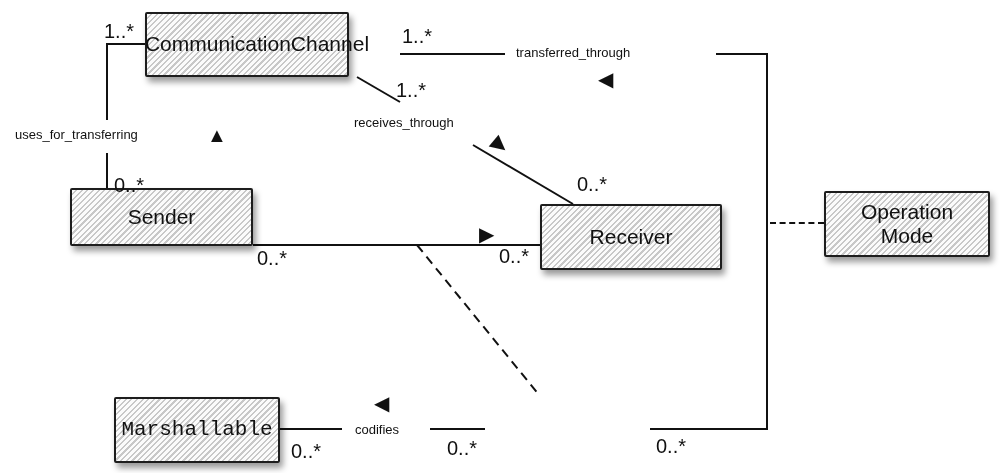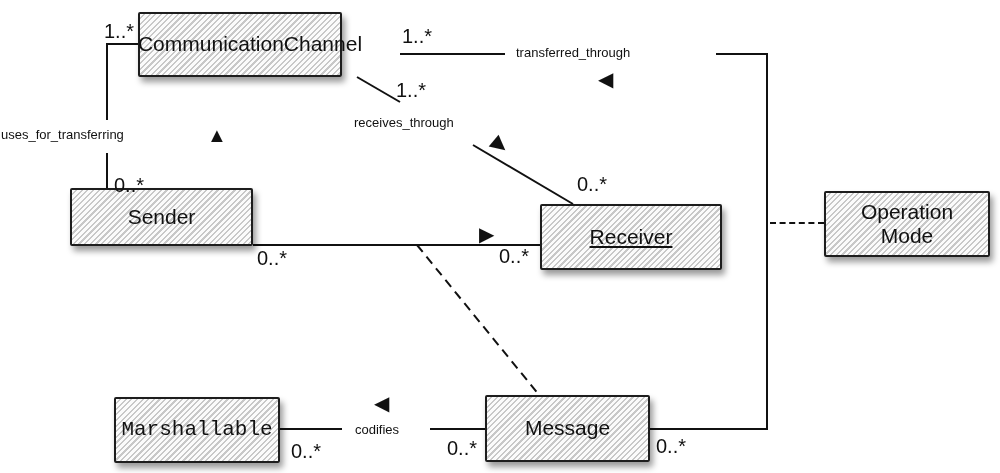--- a/index.html
+++ b/index.html
@@ -19,23 +19,23 @@
     border-radius: 2px;
     background: repeating-linear-gradient(135deg, #fbfbfb 0px, #fbfbfb 2.4px, #c8c8c8 2.4px, #c8c8c8 4px);
     box-shadow: 3px 5px 6px rgba(0,0,0,0.40);
     display: flex;
     align-items: center;
     justify-content: center;
     font-size: 21px;
     text-align: center;
   }
   .uml-box .box-label { line-height: 1.15; }
-  .box-cc       { left: 138px; top: 12px;  width: 204px; height: 65px; padding-left: 20px; }
+  .box-cc       { left: 145px; top: 12px;  width: 204px; height: 65px; padding-left: 20px; }
   .box-sender   { left: 70px;  top: 188px; width: 183px; height: 58px; }
-  .box-receiver { left: 540px; top: 204px; width: 182px; height: 66px; text-decoration: underline; }
+  .box-receiver { left: 540px; top: 204px; width: 182px; height: 66px; }
   .box-opmode   { left: 824px; top: 191px; width: 166px; height: 66px; }
   .box-opmode .box-label { width: 110px; text-align: center; }
   .box-marsh    { left: 114px; top: 397px; width: 166px; height: 66px; font-family: Liberation Mono, monospace; }
   .box-message  { left: 485px; top: 395px; width: 165px; height: 67px; }
 
   .hline { position: absolute; height: 0; border-top: 2px solid #111111; }
   .vline { position: absolute; width: 0;  border-left: 2px solid #111111; }
   .dashed { border-top-style: dashed; }
 
   .overlay { position: absolute; left: 0; top: 0; width: 1000px; height: 473px; }
@@ -94,25 +94,22 @@
   </div>
   <div class="uml-box box-receiver">
     <span class="box-label">Receiver</span>
   </div>
   <div class="uml-box box-opmode">
     <span class="box-label">Operation Mode</span>
   </div>
   <div class="uml-box box-marsh">
     <span class="box-label">Marshallable</span>
   </div>
-  <div class="uml-box box-message">
-    <span class="box-label">Message</span>
-  </div>
 
-  <span class="lbl" style="left:1px; top:123px;">uses_for_transferring</span>
+  <span class="lbl" style="left:15px; top:123px;">uses_for_transferring</span>
   <span class="dir-arrow" style="left:207px; top:125px;">▲</span>
 
   <span class="lbl" style="left:516px; top:41px;">transferred_through</span>
   <span class="dir-arrow" style="left:598px; top:69px;">◀</span>
 
   <span class="lbl" style="left:354px; top:111px;">receives_through</span>
   <span class="dir-arrow rot-40" style="left:493px; top:134px;">▶</span>
 
   <span class="dir-arrow" style="left:479px; top:224px;">▶</span>
 

